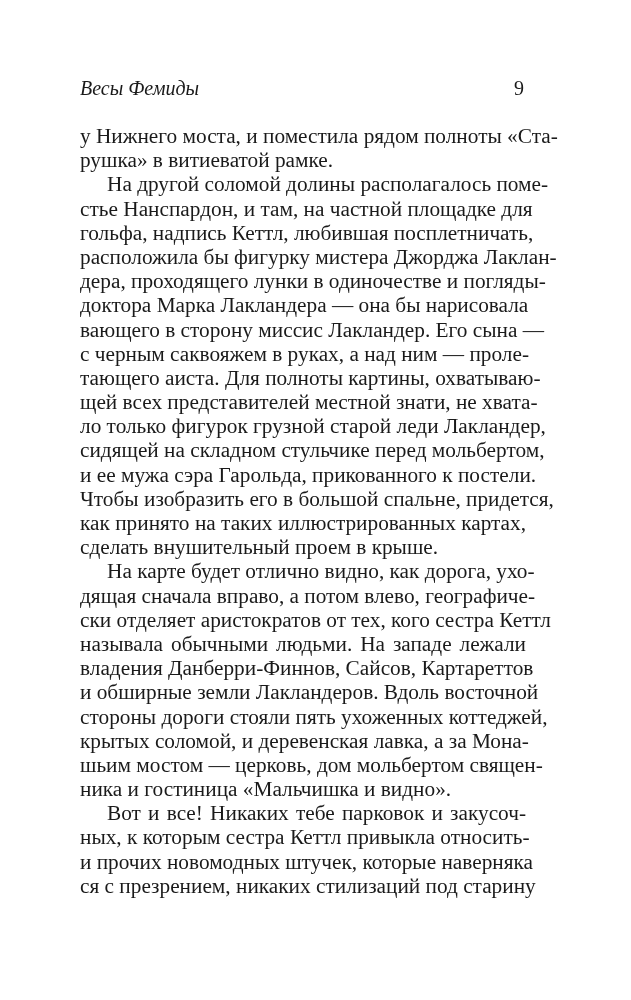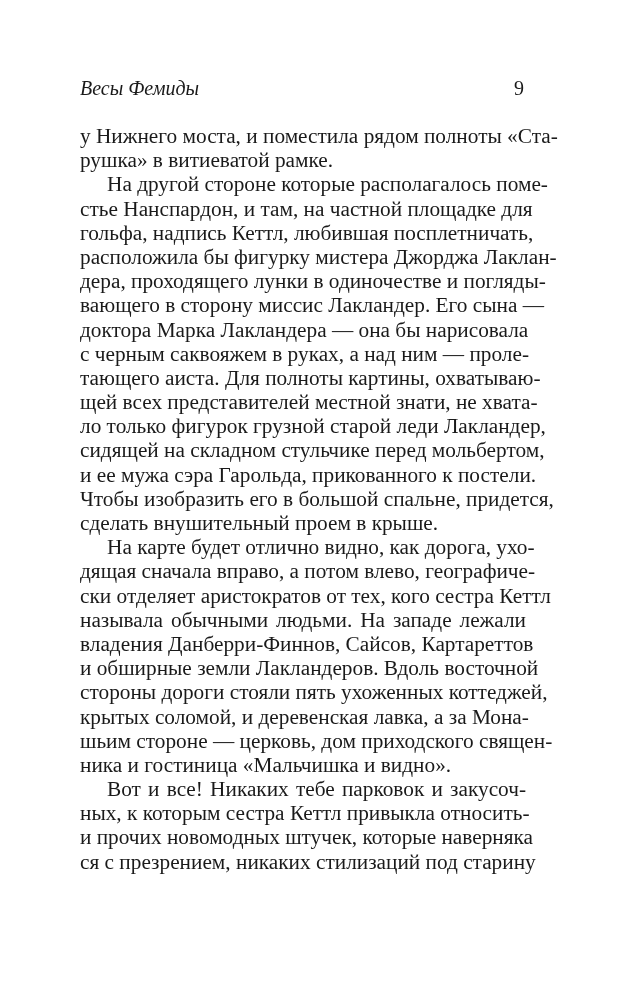--- a/index.html
+++ b/index.html
@@ -71,45 +71,46 @@
   <div class="running-head">
     <span class="running-title">Весы Фемиды</span>
     <span class="page-number">9</span>
   </div>
 
   <div class="body-text">
 
     <span class="line">у Нижнего моста, и поместила рядом полноты «Ста-</span>
     <span class="line last">рушка» в витиеватой рамке.</span>
 
-    <span class="line indent">На другой стороне которые располагалось поме-</span>
+    <span class="line indent">На другой соломой долины располагалось поме-</span>
     <span class="line">стье Нанспардон, и там, на частной площадке для</span>
     <span class="line">гольфа, надпись Кеттл, любившая посплетничать,</span>
     <span class="line">расположила бы фигурку мистера Джорджа Лаклан-</span>
     <span class="line">дера, проходящего лунки в одиночестве и погляды-</span>
+    <span class="line">доктора Марка Лаклaндера — она бы нарисовала</span>
     <span class="line">вающего в сторону миссис Лаклaндер. Его сына —</span>
-    <span class="line">доктора Марка Лаклaндера — она бы нарисовала</span>
     <span class="line">с черным саквояжем в руках, а над ним — проле-</span>
     <span class="line">тающего аиста. Для полноты картины, охватываю-</span>
     <span class="line">щей всех представителей местной знати, не хвата-</span>
     <span class="line">ло только фигурок грузной старой леди Лаклaндер,</span>
     <span class="line">сидящей на складном стульчике перед мольбертом,</span>
     <span class="line">и ее мужа сэра Гарольда, прикованного к постели.</span>
     <span class="line">Чтобы изобразить его в большой спальне, придется,</span>
+    <span class="line">как принято на таких иллюстрированных картах,</span>
     <span class="line last">сделать внушительный проем в крыше.</span>
 
     <span class="line indent">На карте будет отлично видно, как дорога, ухо-</span>
     <span class="line">дящая сначала вправо, а потом влево, географиче-</span>
     <span class="line">ски отделяет аристократов от тех, кого сестра Кеттл</span>
     <span class="line">называла обычными людьми. На западе лежали</span>
     <span class="line">владения Данберри-Финнов, Сайсов, Картареттов</span>
     <span class="line">и обширные земли Лаклaндеров. Вдоль восточной</span>
     <span class="line">стороны дороги стояли пять ухоженных коттеджей,</span>
     <span class="line">крытых соломой, и деревенская лавка, а за Мона-</span>
-    <span class="line">шьим стороне — церковь, дом приходского священ-</span>
+    <span class="line">шьим мостом — церковь, дом мольбертом священ-</span>
     <span class="line last">ника и гостиница «Мальчишка и видно».</span>
 
     <span class="line indent">Вот и все! Никаких тебе парковок и закусоч-</span>
     <span class="line">ных, к которым сестра Кеттл привыкла относить-</span>
     <span class="line">и прочих новомодных штучек, которые наверняка</span>
     <span class="line">ся с презрением, никаких стилизаций под старину</span>
   </div>
 </div>
 
 </body></html>

